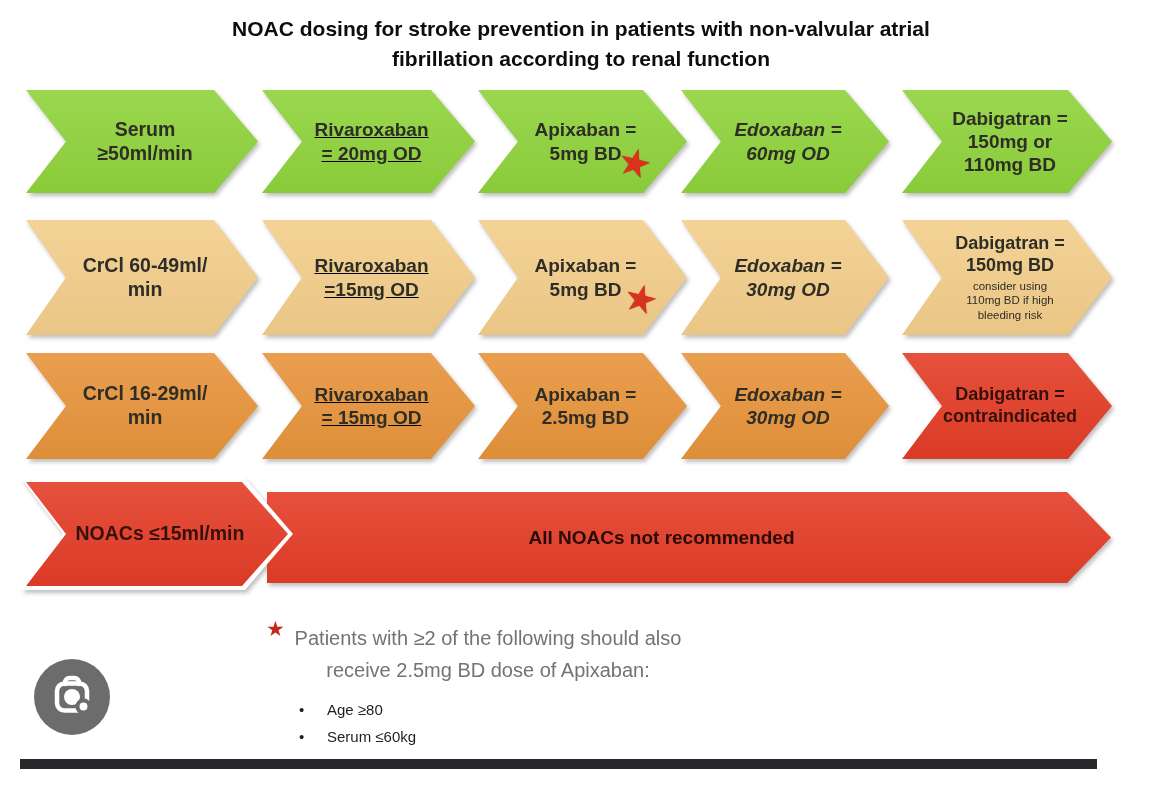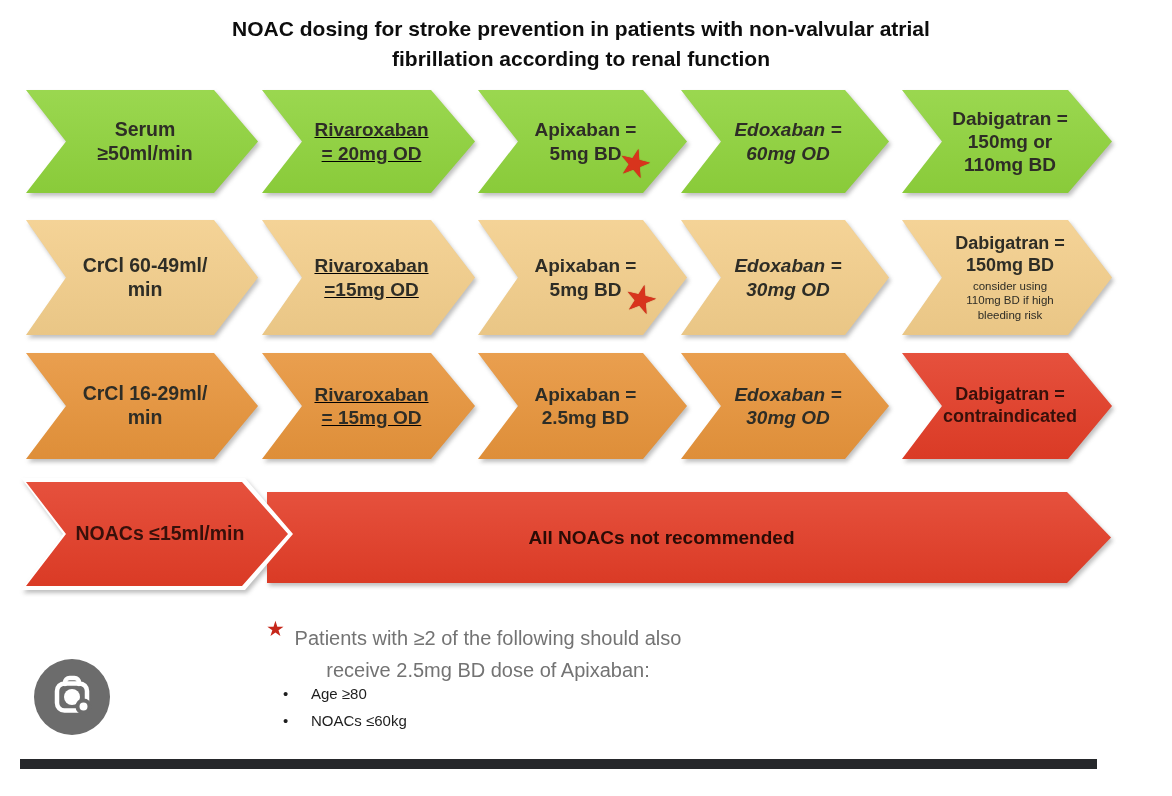--- a/index.html
+++ b/index.html
@@ -48,21 +48,21 @@
   .r4s1-outline{position:absolute;left:21px;top:-4px;width:272px;height:112px;background:#fff;
         clip-path:polygon(0 0,calc(100% - 48px) 0,100% 50%,calc(100% - 48px) 100%,0 100%,42px 50%);}
   .r4s1{left:26px;width:262px;clip-path:polygon(0 0,calc(100% - 46px) 0,100% 50%,calc(100% - 46px) 100%,0 100%,40px 50%);}
   .r4bar{left:267px;top:10px;height:91px;width:844px;
         clip-path:polygon(0 0,calc(100% - 44px) 0,100% 50%,calc(100% - 44px) 100%,0 100%);}
   .banner-text{font-size:19px;font-weight:700;color:#2a0b05;padding-right:55px;}
 
   .fnote-star{position:absolute;left:266px;top:618px;font-size:21px;color:#C6271A;line-height:1;}
   .fnote-heading{position:absolute;left:288px;top:612px;width:400px;text-align:center;
         font-size:20px;color:#737373;line-height:1.62;white-space:pre-line;margin-top:10px;}
-  .bullets{position:absolute;left:281px;top:680px;margin:0;padding:0;list-style:none;}
+  .bullets{position:absolute;left:281px;top:680px;margin:16px;padding:0;list-style:none;}
   .bullets li{position:relative;padding-left:30px;font-size:15px;color:#1e1e1e;
         line-height:27px;}
   .bullets li:before{content:"•";position:absolute;left:2px;font-size:15px;color:#1e1e1e;}
 
   .lens-btn{position:absolute;left:34px;top:659px;width:76px;height:76px;border:none;
         padding:0;background:transparent;cursor:pointer;}
   .bottom-bar{position:absolute;left:20px;top:759px;width:1077px;height:10px;background:#26282B;}
 </style>
 </head>
 <body>
@@ -154,21 +154,21 @@
     <div class="chev r4s1 red">
       <div class="cell-text on-red crcl-text">NOACs ≤15ml/min</div>
     </div>
   </div>
 
   <span class="fnote-star">★</span>
   <div class="fnote-heading">Patients with ≥2 of the following should also
 receive 2.5mg BD dose of Apixaban:</div>
   <ul class="bullets">
     <li>Age ≥80</li>
-    <li>NOACs ≤60kg</li>
+    <li>Serum ≤60kg</li>
   </ul>
 
   <button class="lens-btn">
     <svg viewBox="0 0 76 76" width="76" height="76">
       <circle cx="38" cy="38" r="38" fill="#6C6C6C"></circle>
       <path d="M31 25 v-1.5 a4.5 4.5 0 0 1 4.5-4.5 h5 a4.5 4.5 0 0 1 4.5 4.5 V25" fill="none" stroke="#ffffff" stroke-width="4.5" stroke-linecap="round"></path>
       <rect x="23" y="24.5" width="30" height="27" rx="7.5" fill="none" stroke="#ffffff" stroke-width="4.5"></rect>
       <circle cx="38" cy="38" r="8" fill="#ffffff"></circle>
       <circle cx="49.5" cy="47.5" r="6" fill="#ffffff" stroke="#6C6C6C" stroke-width="4"></circle>
     </svg>

